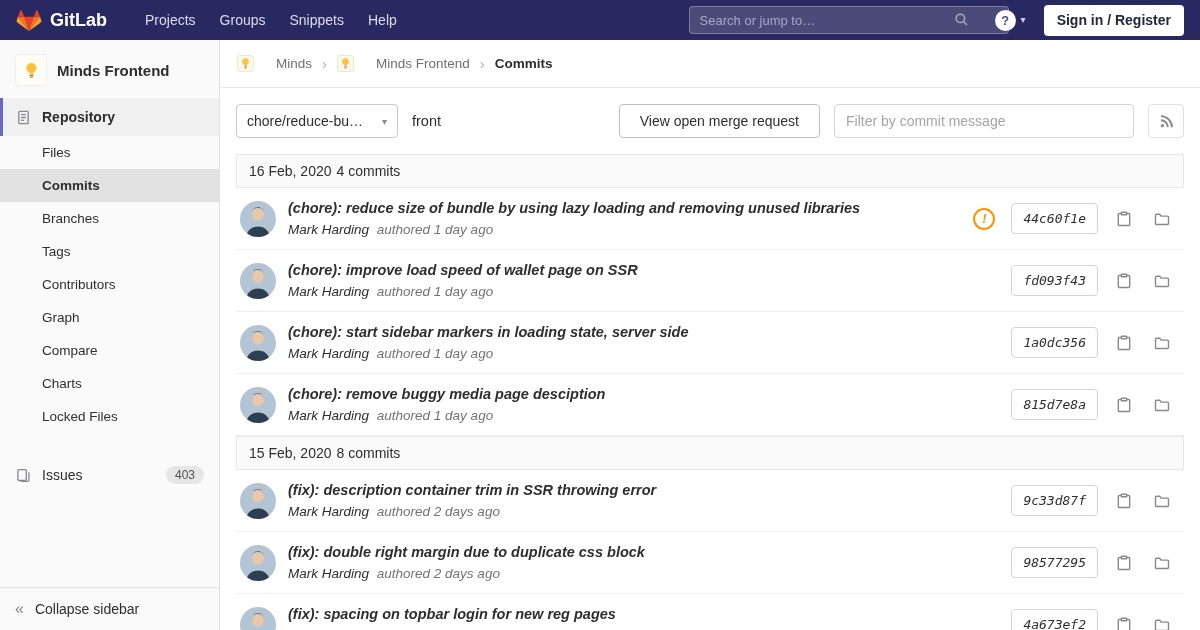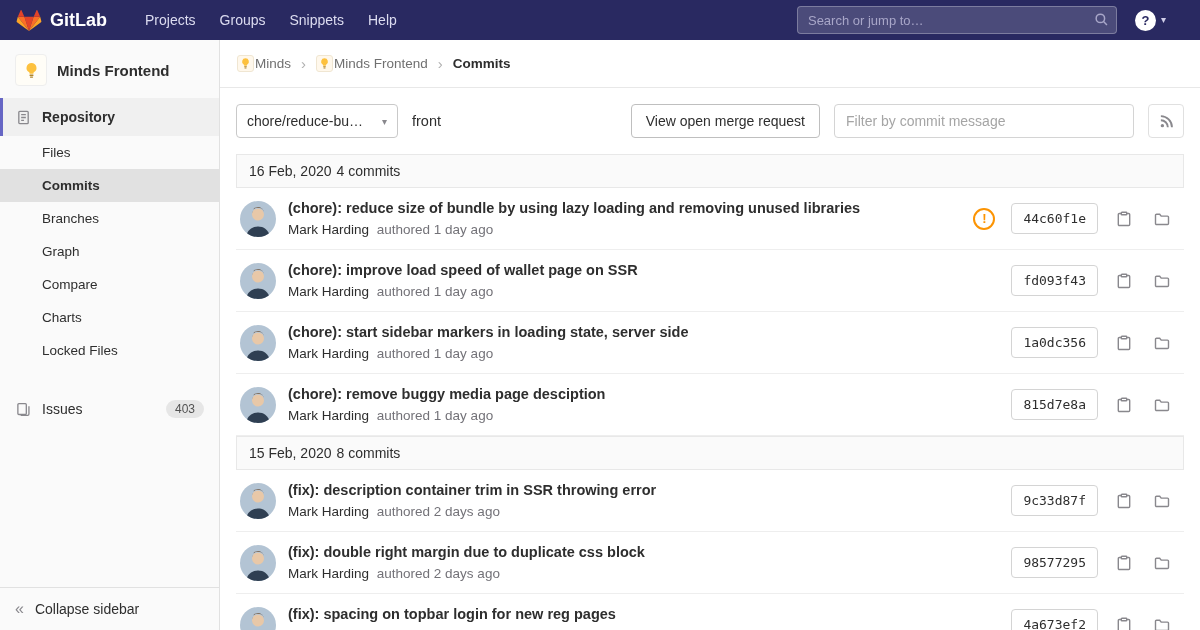--- a/index.html
+++ b/index.html
@@ -10,21 +10,21 @@
   
   .navbar{position:fixed;top:0;left:0;right:0;height:40px;background:#292961;
     display:flex;align-items:center;padding:0 16px;z-index:20;}
   .brand{display:flex;align-items:center;gap:8px;color:#fff;font-size:18px;
     font-weight:700;margin-right:28px;cursor:pointer;}
   .nav-menu{display:flex;align-items:center;gap:4px;}
   .nav-link{color:#dcdcf0;padding:6px 10px;font-weight:500;cursor:pointer;font-size:14px;}
   .nav-search{margin-left:auto;position:relative;width:320px;}
   .nav-search input{width:100%;height:28px;background:rgba(255,255,255,0.16);
     border:1px solid rgba(255,255,255,0.28);border-radius:4px;color:#fff;
-    padding:0 30px 0 10px;font-size:13px;font-family:inherit;}
+    padding:0 30px 0 10px;font-size:13px;font-family:inherit;margin-left:32px;}
   .nav-search input::placeholder{color:#a8a6c8;}
   .search-icon{position:absolute;right:8px;top:6px;display:flex;}
   .help-wrap{display:flex;align-items:center;gap:5px;margin:0 18px;cursor:pointer;}
   .help-circle{width:21px;height:21px;border-radius:50%;background:#fff;color:#292961;
     display:flex;align-items:center;justify-content:center;font-weight:700;font-size:13px;}
   .chev{color:#cfcde8;font-size:10px;line-height:1;}
   .signin-btn{background:#fff;color:#26253f;border:0;border-radius:4px;height:31px;
     padding:0 13px;font-weight:600;font-size:14px;cursor:pointer;font-family:inherit;}
 
   
@@ -46,48 +46,48 @@
   .badge{margin-left:auto;background:rgba(0,0,0,0.08);border-radius:10px;
     padding:2px 9px;font-size:12px;color:#525252;}
   .collapse-row{margin-top:auto;border-top:1px solid #e1e1e1;display:flex;
     align-items:center;gap:11px;padding:13px 15px;cursor:pointer;font-size:14px;}
   .collapse-glyph{color:#89888d;font-size:16px;line-height:1;}
 
   
   .main{position:absolute;top:40px;left:220px;right:0;bottom:0;background:#fff;overflow:hidden;}
   .breadcrumbs{display:flex;align-items:center;height:48px;padding:0 17px;
     border-bottom:1px solid #e8e8e8;}
-  .crumb{display:flex;align-items:center;gap:1px;color:#707070;cursor:pointer;font-size:13.5px;}
+  .crumb{display:flex;align-items:center;gap:22px;color:#707070;cursor:pointer;font-size:13.5px;}
   .crumb.current{color:#2e2e2e;font-weight:600;}
   .crumb-sep{color:#b0b0b0;margin:0 10px;font-size:15px;}
   .mini-avatar{width:17px;height:17px;border-radius:3px;background:#fff8ec;
     border:1px solid #f0e6d2;display:flex;align-items:center;justify-content:center;flex:none;}
 
   .controls{display:flex;align-items:center;padding:16px;gap:14px;}
   .branch-dd{width:162px;height:34px;border:1px solid #c9c9c9;border-radius:4px;
     background:#fff;display:flex;align-items:center;justify-content:space-between;
     padding:0 10px;cursor:pointer;gap:6px;}
   .branch-label{white-space:nowrap;overflow:hidden;text-overflow:ellipsis;font-size:14px;}
   .dd-chev{color:#89888d;font-size:10px;flex:none;}
   .path-label{font-size:14.5px;}
   .spacer{flex:1;}
   .btn{height:34px;border:1px solid #bfbfbf;border-radius:4px;background:#fff;
-    padding:0 14px;font-size:14px;color:#2e2e2e;cursor:pointer;font-family:inherit;}
+    padding:0 20px;font-size:14px;color:#2e2e2e;cursor:pointer;font-family:inherit;}
   .filter-input{width:300px;height:34px;border:1px solid #d4d4d4;border-radius:4px;
     padding:0 11px;font-size:14px;font-family:inherit;color:#2e2e2e;}
   .filter-input::placeholder{color:#a5a5a5;}
   .rss-btn{width:36px;height:34px;border:1px solid #e0e0e0;border-radius:4px;background:#fff;
     display:flex;align-items:center;justify-content:center;cursor:pointer;}
 
   .commits{padding:0 16px;}
   .date-header{background:#fafafa;border:1px solid #e8e8e8;padding:8px 12px;
     font-size:14px;color:#2e2e2e;}
   .date-header .count{margin-left:5px;margin-top:40px;}
   .commit-row{display:flex;align-items:center;padding:12px 10px 12px 4px;
-    border-bottom:1px solid #eee;background:#fff;}
+    border-bottom:1px solid #eee;background:#fff;font-style:italic;}
   .commit-avatar{width:36px;height:36px;border-radius:50%;overflow:hidden;flex:none;
     margin:0 12px 0 0;cursor:pointer;display:block;}
   .commit-main{flex:1;min-width:0;}
   .commit-title{display:block;font-weight:600;font-size:14.5px;color:#2e2e2e;
     margin-bottom:6px;cursor:pointer;white-space:nowrap;overflow:hidden;text-overflow:ellipsis;}
   .commit-meta{font-size:13.5px;color:#737278;}
   .commit-author{color:#2e2e2e;font-weight:500;cursor:pointer;margin-right:4px;}
   .commit-actions{display:flex;align-items:center;gap:8px;margin-left:16px;flex:none;}
   .warn-icon{width:22px;height:22px;border-radius:50%;border:2px solid #fc9403;
     color:#fc9403;font-weight:700;display:flex;align-items:center;justify-content:center;
@@ -122,20 +122,21 @@
       <svg viewBox="0 0 16 16" width="15" height="15" fill="none" stroke="#a8a6c8" stroke-width="1.6">
         <circle cx="6.8" cy="6.8" r="4.5"></circle>
           <path d="m10.2 10.2 3.6 3.6"></path>
       </svg>
     </span>
   </div>
   <div class="help-wrap">
     <span class="help-circle">?</span>
     <span class="chev">▾</span>
   </div>
+  <button class="signin-btn">Sign in / Register</button>
 </header>
 
 <aside class="sidebar">
   <div class="project-head">
     <span class="project-avatar" id="project-avatar">
         <svg viewBox="0 0 20 20" width="19" height="19" aria-hidden="true">
     <path d="M10 2a5.2 5.2 0 0 0-2.8 9.6c.5.35.8.9.8 1.5v.4h4v-.4c0-.6.3-1.15.8-1.5A5.2 5.2 0 0 0 10 2z" fill="#fdc13e"></path>
     <rect x="7.8" y="14.3" width="4.4" height="1.4" rx="0.7" fill="#b0852e"></rect>
     <rect x="8.3" y="16.3" width="3.4" height="1.2" rx="0.6" fill="#b0852e"></rect>
   </svg>
@@ -148,20 +149,22 @@
         <rect x="3" y="1.5" width="10" height="13" rx="1"></rect>
           <path d="M5.5 5h5M5.5 8h5M5.5 11h3"></path>
       </svg>
     </span>
     <span>Repository</span>
   </a>
   <nav class="sub-items">
       <a class="sub-item">Files</a>
       <a class="sub-item active">Commits</a>
       <a class="sub-item">Branches</a>
+      <a class="sub-item">Tags</a>
+      <a class="sub-item">Contributors</a>
       <a class="sub-item">Graph</a>
       <a class="sub-item">Compare</a>
       <a class="sub-item">Charts</a>
       <a class="sub-item">Locked Files</a>
     </nav>
   <a class="side-item issues">
     <span class="s-icon">
       <svg viewBox="0 0 16 16" width="15" height="15" fill="none" stroke="#89888d" stroke-width="1.4">
         <rect x="2" y="1.8" width="9" height="11.5" rx="1"></rect>
           <path d="M13.8 4.6v8.2a1.4 1.4 0 0 1-1.4 1.4H5"></path>

